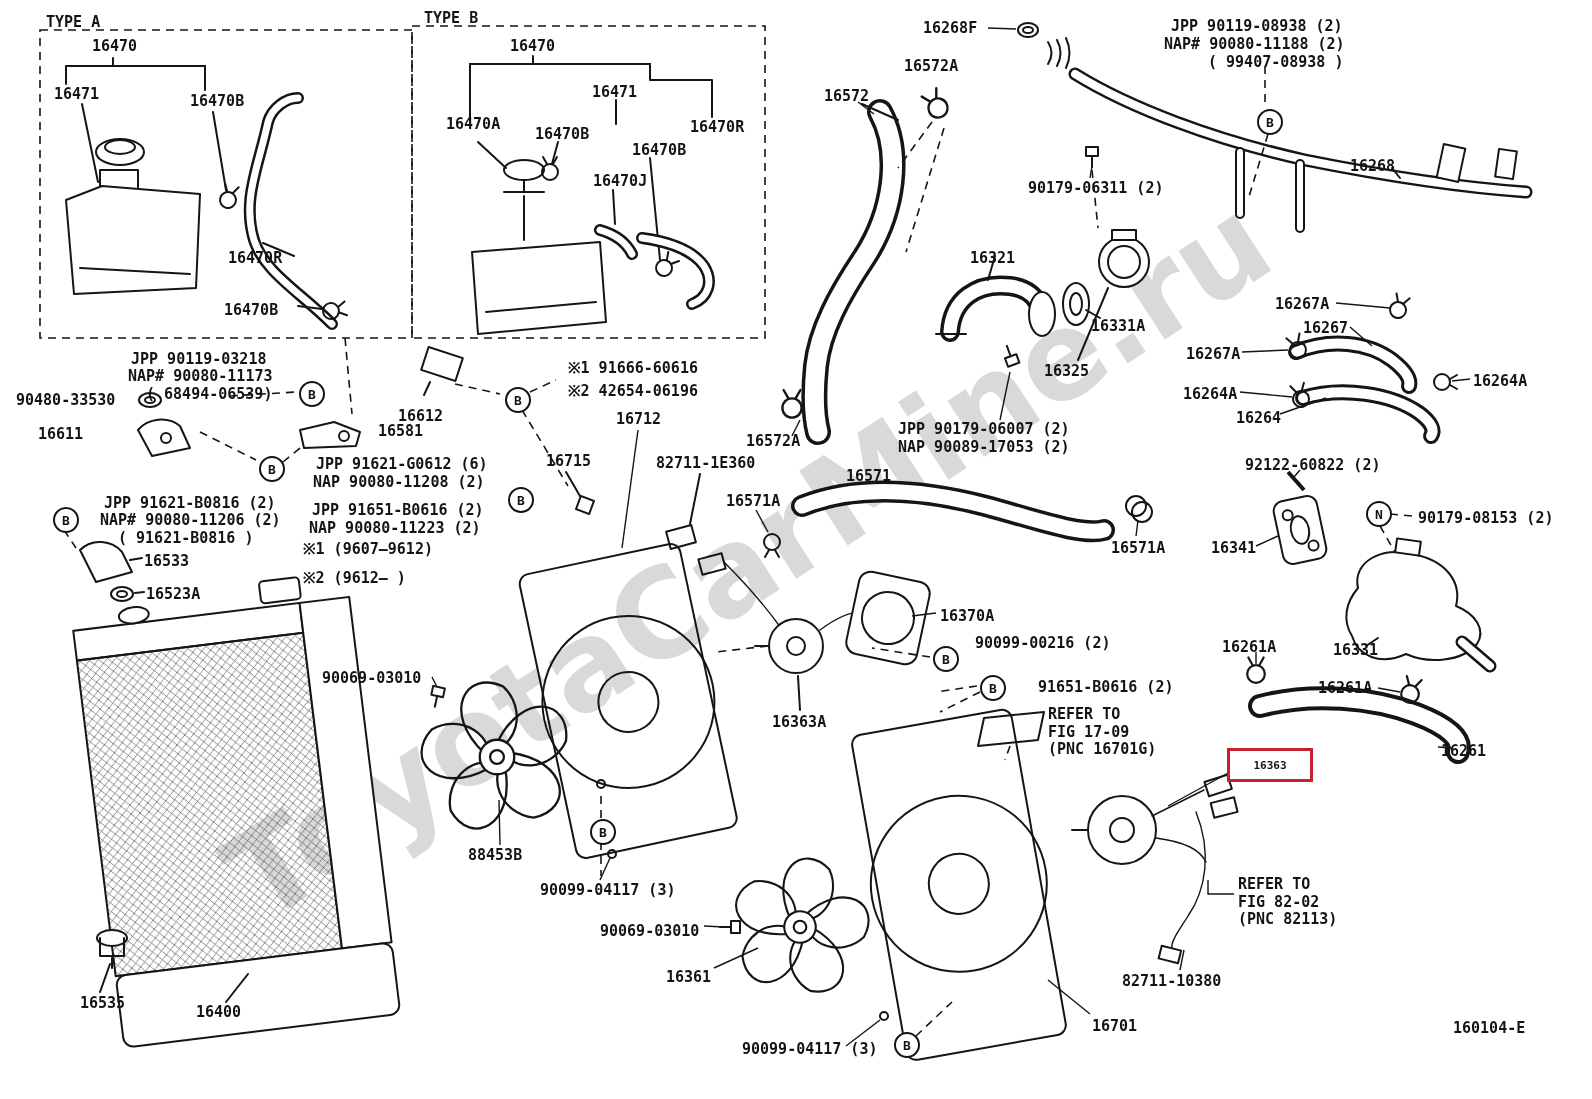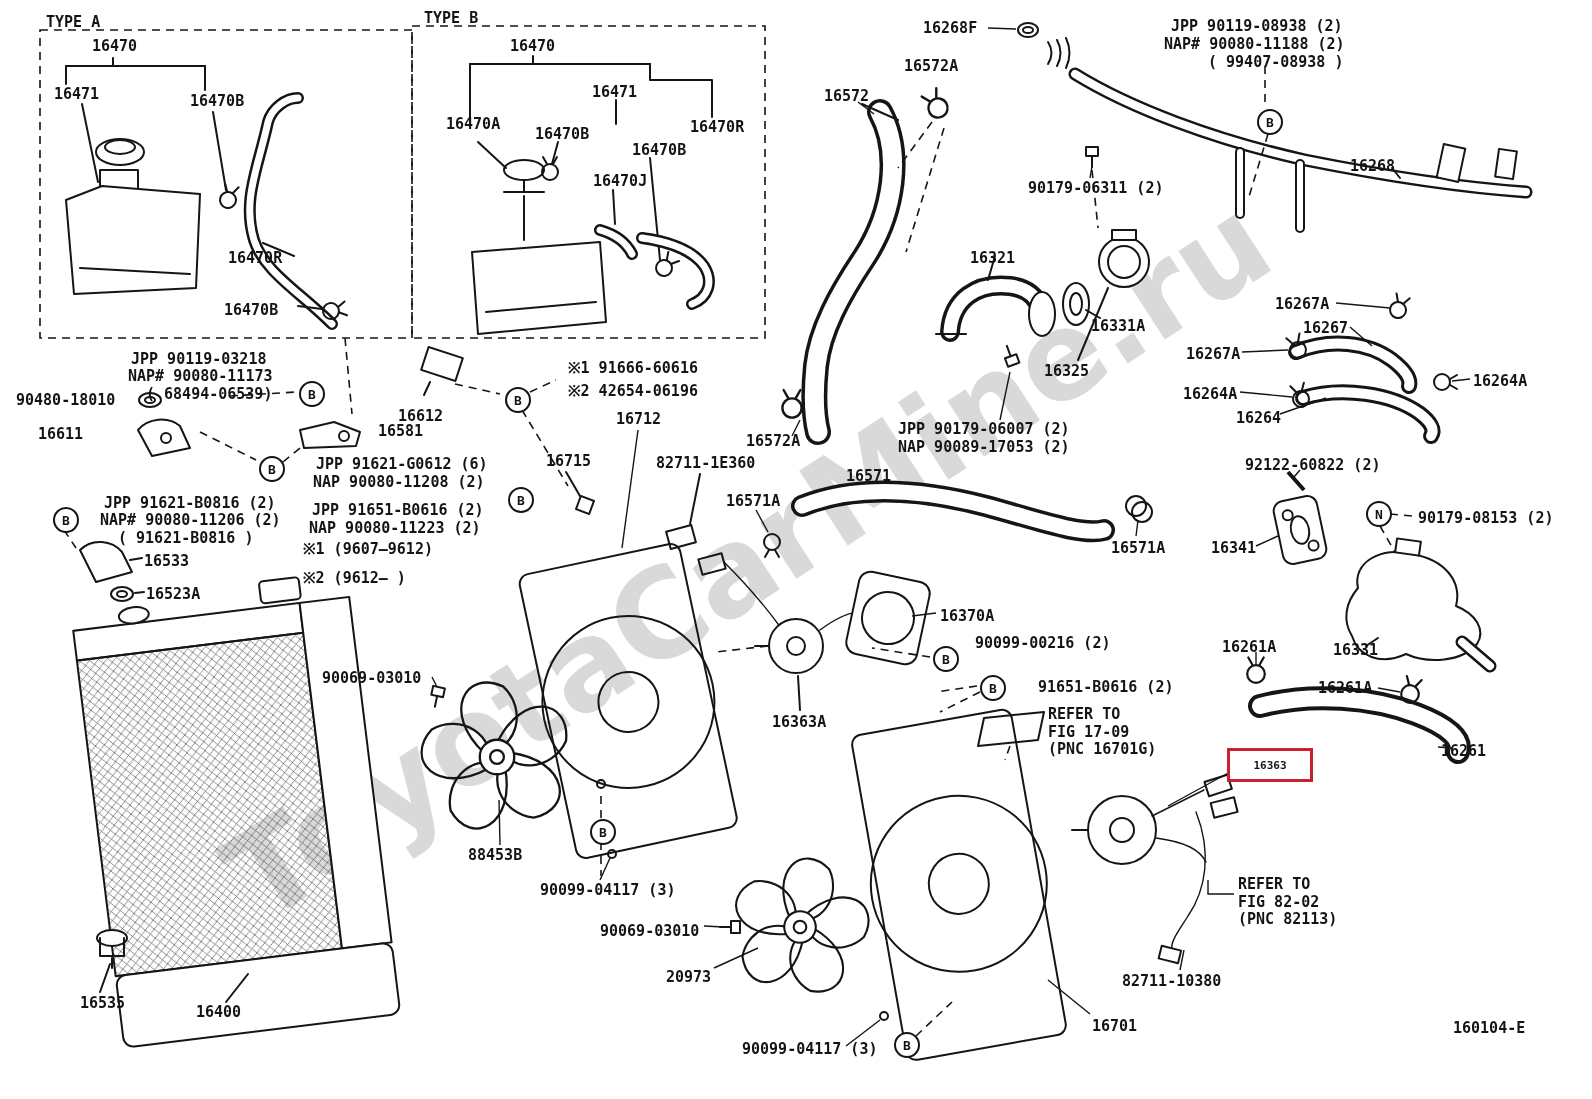--- a/index.html
+++ b/index.html
@@ -363,42 +363,42 @@
     <span class="lbl" style="left:592px;top:84px">16471</span>
     <span class="lbl" style="left:446px;top:116px">16470A</span>
     <span class="lbl" style="left:535px;top:126px">16470B</span>
     <span class="lbl" style="left:690px;top:119px">16470R</span>
     <span class="lbl" style="left:632px;top:142px">16470B</span>
     <span class="lbl" style="left:593px;top:173px">16470J</span>
 
     <span class="lbl" style="left:131px;top:351px">JPP  90119-03218</span>
     <span class="lbl" style="left:128px;top:368px">NAP# 90080-11173</span>
     <span class="lbl" style="left:146px;top:386px">( 68494-06539)</span>
-    <span class="lbl" style="left:16px;top:392px">90480-18010</span>
+    <span class="lbl" style="left:16px;top:392px">90480-33530</span>
     <span class="lbl" style="left:38px;top:426px">16611</span>
     <span class="lbl" style="left:398px;top:408px">16612</span>
     <span class="lbl" style="left:378px;top:423px">16581</span>
     <span class="lbl" style="left:316px;top:456px">JPP 91621-G0612 (6)</span>
     <span class="lbl" style="left:313px;top:474px">NAP 90080-11208 (2)</span>
     <span class="lbl" style="left:104px;top:495px">JPP  91621-B0816 (2)</span>
     <span class="lbl" style="left:100px;top:512px">NAP# 90080-11206 (2)</span>
     <span class="lbl" style="left:118px;top:530px">( 91621-B0816 )</span>
     <span class="lbl" style="left:312px;top:502px">JPP 91651-B0616 (2)</span>
     <span class="lbl" style="left:309px;top:520px">NAP 90080-11223 (2)</span>
     <span class="lbl" style="left:303px;top:541px">※1  (9607–9612)</span>
     <span class="lbl" style="left:303px;top:570px">※2  (9612–    )</span>
     <span class="lbl" style="left:144px;top:553px">16533</span>
     <span class="lbl" style="left:146px;top:586px">16523A</span>
     <span class="lbl" style="left:322px;top:670px">90069-03010</span>
     <span class="lbl" style="left:80px;top:995px">16535</span>
     <span class="lbl" style="left:196px;top:1004px">16400</span>
     <span class="lbl" style="left:468px;top:847px">88453B</span>
     <span class="lbl" style="left:540px;top:882px">90099-04117 (3)</span>
     <span class="lbl" style="left:600px;top:923px">90069-03010</span>
-    <span class="lbl" style="left:666px;top:969px">20973</span>
+    <span class="lbl" style="left:666px;top:969px">16361</span>
     <span class="lbl" style="left:742px;top:1041px">90099-04117 (3)</span>
 
     <span class="lbl" style="left:568px;top:360px">※1 91666-60616</span>
     <span class="lbl" style="left:568px;top:383px">※2 42654-06196</span>
     <span class="lbl" style="left:616px;top:411px">16712</span>
     <span class="lbl" style="left:546px;top:453px">16715</span>
     <span class="lbl" style="left:656px;top:455px">82711-1E360</span>
     <span class="lbl" style="left:726px;top:493px">16571A</span>
     <span class="lbl" style="left:746px;top:433px">16572A</span>
     <span class="lbl" style="left:824px;top:88px">16572</span>

